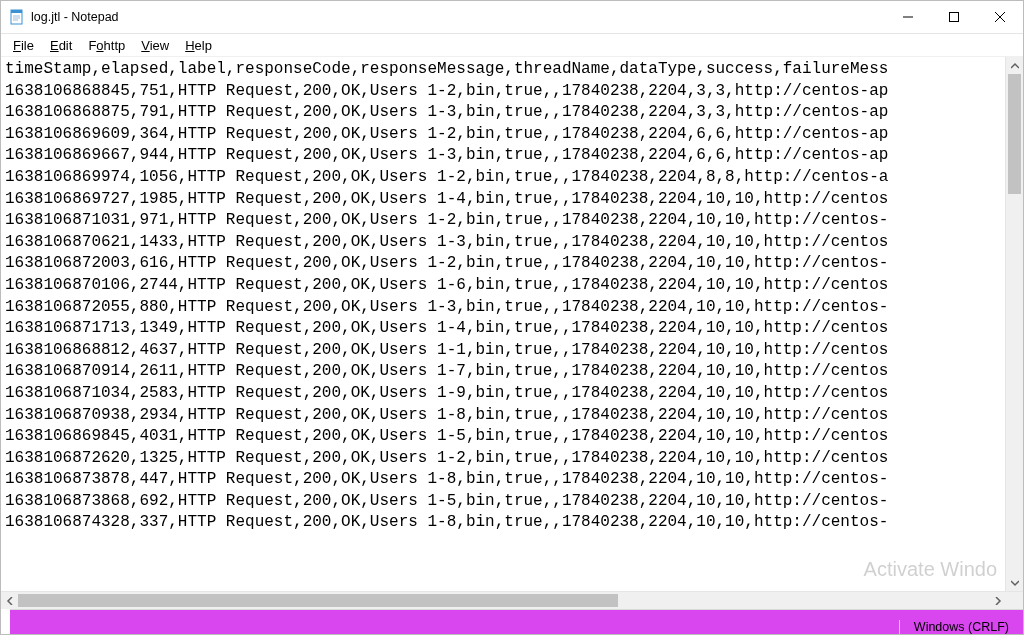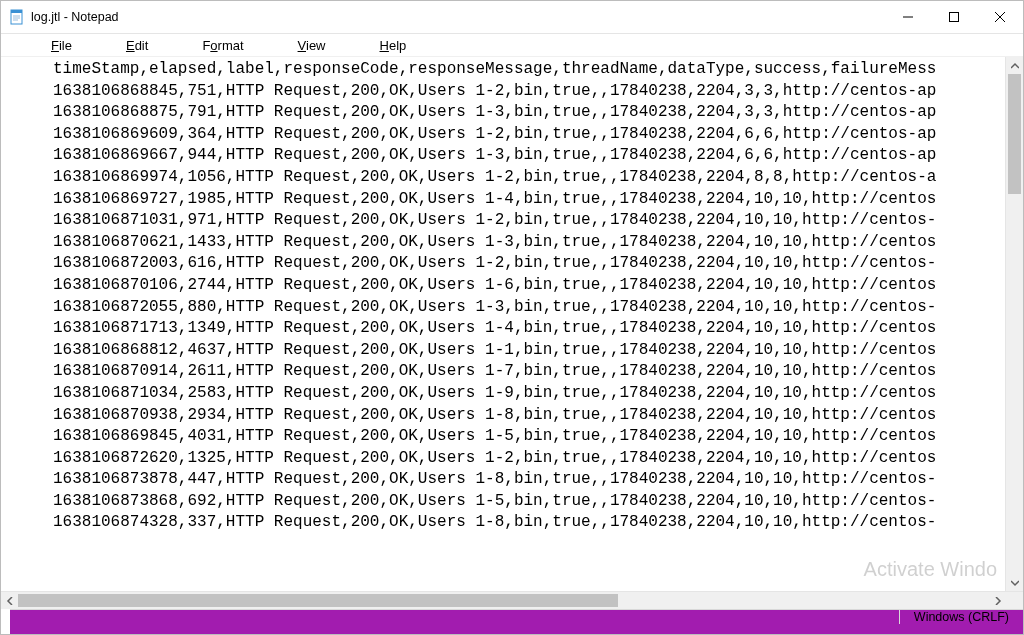--- a/index.html
+++ b/index.html
@@ -60,28 +60,26 @@
     display: flex;
     align-items: center;
     padding: 0 4px;
     font-size: 13px;
     color: #000;
     background: #fff;
     border-bottom: 1px solid #f0f0f0;
   }
   .menu-item {
     padding: 1px 8px;
-    margin-left: 38px;
   }
   .menu-item .u { text-decoration: underline; }
   .content-wrap {
     flex: 1 1 auto;
     display: flex;
     min-height: 0;
-    margin-left: 48px;
   }
   .textarea {
     flex: 1 1 auto;
     overflow: hidden;
     position: relative;
   }
   .text {
     font-family: Consolas, "Courier New", monospace;
     font-size: 16px;
     line-height: 21.6px;
@@ -143,22 +141,22 @@
     background: #c2c2c2;
   }
   .hscroll .corner {
     width: 17px;
     height: 17px;
     background: #f0f0f0;
   }
   .statusbar {
     height: 24px;
     display: flex;
-    align-items: flex-start;
-    background: #a21caf;
+    align-items: flex-end;
+    background: #d946ef;
     font-size: 12.5px;
     color: #000;
     border-top: 1px solid #d8d8d8;
     margin-left: 9px;
   }
   .status-cell {
     padding: 0 14px;
     display:flex;
     align-items:center;
     border-left: 1px solid #d8d8d8;
@@ -207,21 +205,21 @@
             <line x1="0" y1="0" x2="10" y2="10" stroke="#000" stroke-width="1"></line>
             <line x1="10" y1="0" x2="0" y2="10" stroke="#000" stroke-width="1"></line>
           </svg>
       </div>
     </div>
   </div>
 
   <div class="menubar">
     <div class="menu-item"><span class="u">F</span><span>ile</span></div>
     <div class="menu-item"><span class="u">E</span><span>dit</span></div>
-    <div class="menu-item">F<span class="u">o</span><span>rmat</span></div>
+    <div class="menu-item">F<span class="u">o</span><span>http</span></div>
     <div class="menu-item"><span class="u">V</span><span>iew</span></div>
     <div class="menu-item"><span class="u">H</span><span>elp</span></div>
   </div>
 
   <div class="content-wrap">
     <div class="textarea">
       <pre class="text" id="text-content">timeStamp,elapsed,label,responseCode,responseMessage,threadName,dataType,success,failureMess
 1638106868845,751,HTTP Request,200,OK,Users 1-2,bin,true,,17840238,2204,3,3,http://centos-ap
 1638106868875,791,HTTP Request,200,OK,Users 1-3,bin,true,,17840238,2204,3,3,http://centos-ap
 1638106869609,364,HTTP Request,200,OK,Users 1-2,bin,true,,17840238,2204,6,6,http://centos-ap

